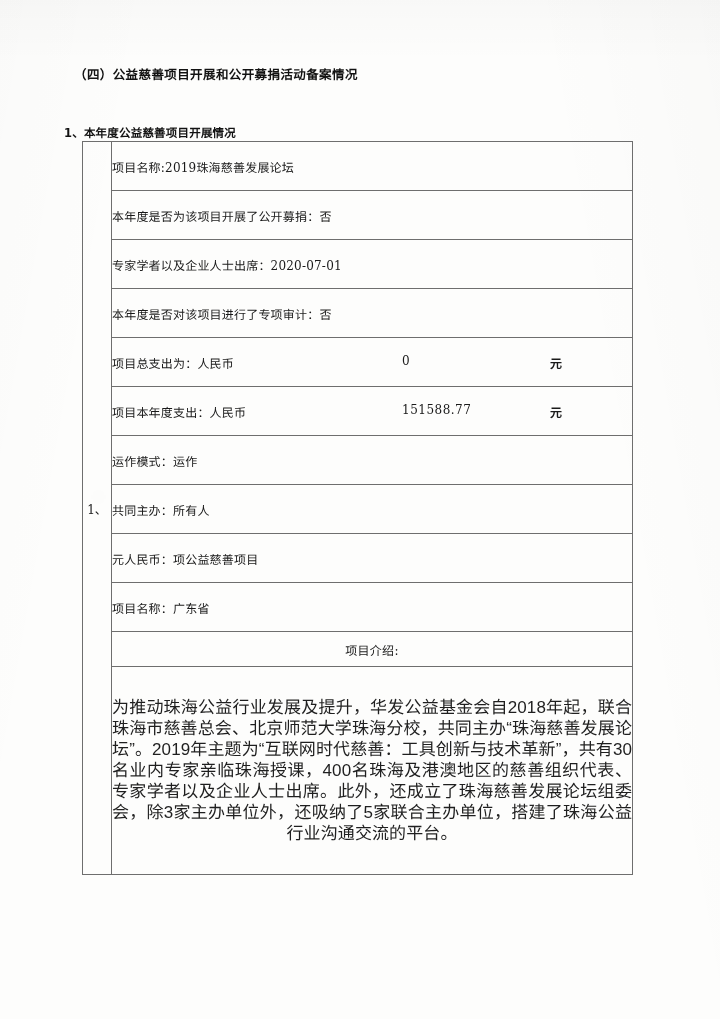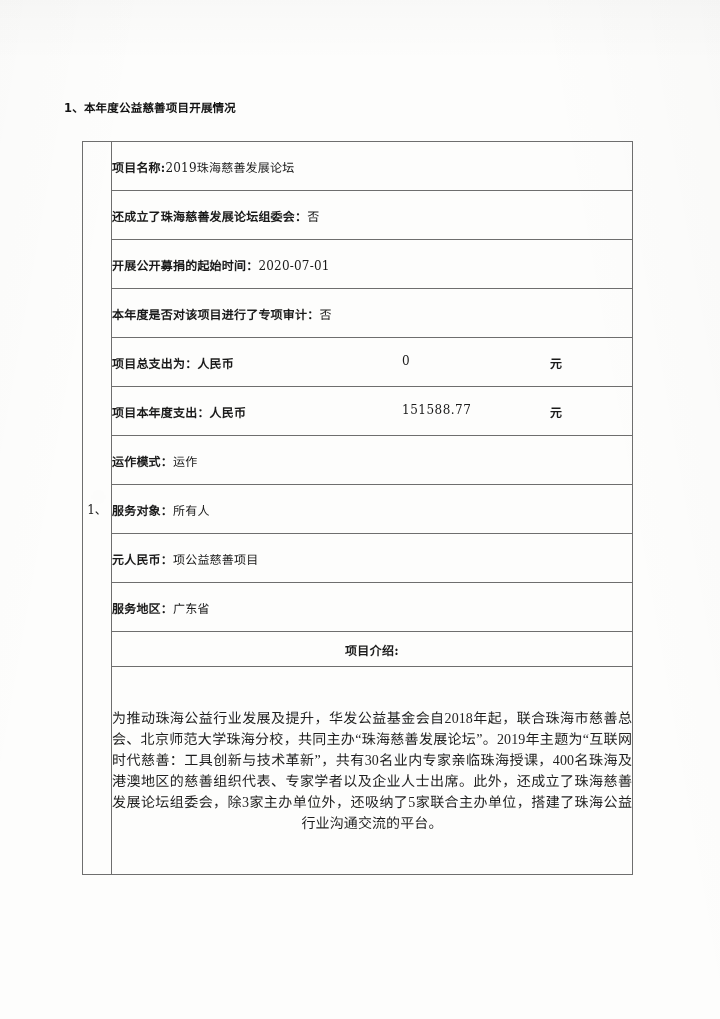--- a/index.html
+++ b/index.html
@@ -48,21 +48,21 @@
     top: 64px;
     font-size: 12.5px;
     font-weight: bold;
     letter-spacing: 0.4px;
     color: #121212;
     white-space: nowrap;
   }
   .heading-sub {
     position: absolute;
     left: 64px;
-    top: 99px;
+    top: 124px;
     font-size: 11.5px;
     font-weight: bold;
     letter-spacing: 0.2px;
     color: #121212;
     white-space: nowrap;
   }
   .heading-summary {
     position: absolute;
     left: 64px;
     top: 124px;
@@ -100,21 +100,21 @@
     text-align: center;
     font-size: 12px;
     font-family: "DejaVu Serif", "Liberation Serif", serif;
     color: #1a1a1a;
   }
   td.field {
     padding-left: 24px;
     height: 48px;
   }
   .fld-label {
-    font-weight: bold;
+    font-weight: normal;
     letter-spacing: 0.2px;
   }
   .fld-value {
     font-weight: normal;
     letter-spacing: 0.2px;
     margin-top: 36px;
   }
 
   
   .money-row {
@@ -135,70 +135,71 @@
     left: 438px;
     top: 0;
     font-family: "DejaVu Serif", "Liberation Serif", serif;
     font-size: 12px;
     font-weight: bold;
   }
 
   td.intro-head {
     height: 34px;
     text-align: center;
-    font-weight: bold;
+    font-weight: normal;
     font-size: 12.5px;
     letter-spacing: 0.3px;
   }
   td.intro-body {
     vertical-align: top;
     padding: 9px 12px 0 14px;
   }
   .intro-text {
-    font-family: Liberation Serif, serif;
-    font-size: 14px;
+    font-family: Liberation Sans, sans-serif;
+    font-size: 17px;
     line-height: 21px;
     text-align: justify;
     text-align-last: center;
     letter-spacing: 0.1px;
     color: #1f1f1f;
     margin: 0;
   }
 </style>
 </head>
 <body>
 
 <div class="page">
   <div class="scan-tint"></div>
   <div class="smudge" style="left:96px;top:495px;width:5px;height:4px;"></div>
   <div class="smudge" style="left:515px;top:800px;width:7px;height:3px;opacity:.5;"></div>
 
+  <div class="heading-main">（四）公益慈善项目开展和公开募捐活动备案情况</div>
 
   <div class="heading-sub">1、本年度公益慈善项目开展情况</div>
 
 
   <div class="tbl-wrap">
     <table class="proj">
       <tbody>
         <tr>
           <td class="idx" rowspan="12">1、</td>
           <td class="field">
             <span class="fld-label">项目名称:</span><span class="fld-value">2019珠海慈善发展论坛</span>
           </td>
         </tr>
 
         <tr>
           <td class="field">
-            <span class="fld-label">还成立了珠海慈善发展论坛组委会：</span><span class="fld-value">否</span>
-          </td>
-        </tr>
-
-        <tr>
-          <td class="field">
-            <span class="fld-label">开展公开募捐的起始时间：</span><span class="fld-value">2020-07-01</span>
+            <span class="fld-label">本年度是否为该项目开展了公开募捐：</span><span class="fld-value">否</span>
+          </td>
+        </tr>
+
+        <tr>
+          <td class="field">
+            <span class="fld-label">专家学者以及企业人士出席：</span><span class="fld-value">2020-07-01</span>
           </td>
         </tr>
 
         <tr>
           <td class="field">
             <span class="fld-label">本年度是否对该项目进行了专项审计：</span><span class="fld-value">否</span>
           </td>
         </tr>
 
         <tr>
@@ -222,33 +223,33 @@
         </tr>
 
         <tr>
           <td class="field">
             <span class="fld-label">运作模式：</span><span class="fld-value">运作</span>
           </td>
         </tr>
 
         <tr>
           <td class="field">
-            <span class="fld-label">服务对象：</span><span class="fld-value">所有人</span>
+            <span class="fld-label">共同主办：</span><span class="fld-value">所有人</span>
           </td>
         </tr>
 
         <tr>
           <td class="field">
             <span class="fld-label">元人民币：</span><span class="fld-value">项公益慈善项目</span>
           </td>
         </tr>
 
         <tr>
           <td class="field">
-            <span class="fld-label">服务地区：</span><span class="fld-value">广东省</span>
+            <span class="fld-label">项目名称：</span><span class="fld-value">广东省</span>
           </td>
         </tr>
 
         <tr>
           <td class="intro-head">项目介绍:</td>
         </tr>
 
         <tr>
           <td class="intro-body">
             <p class="intro-text">为推动珠海公益行业发展及提升，华发公益基金会自2018年起，联合珠海市慈善总会、北京师范大学珠海分校，共同主办“珠海慈善发展论坛”。2019年主题为“互联网时代慈善：工具创新与技术革新”，共有30名业内专家亲临珠海授课，400名珠海及港澳地区的慈善组织代表、专家学者以及企业人士出席。此外，还成立了珠海慈善发展论坛组委会，除3家主办单位外，还吸纳了5家联合主办单位，搭建了珠海公益行业沟通交流的平台。</p>

